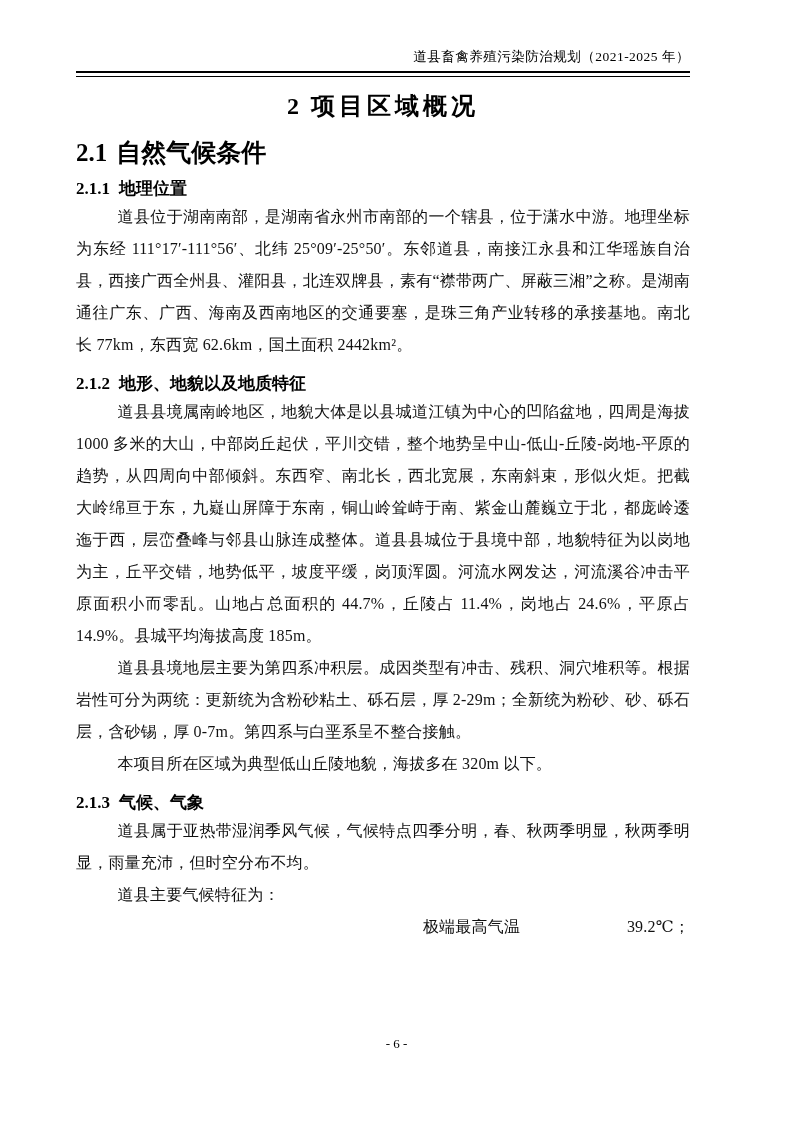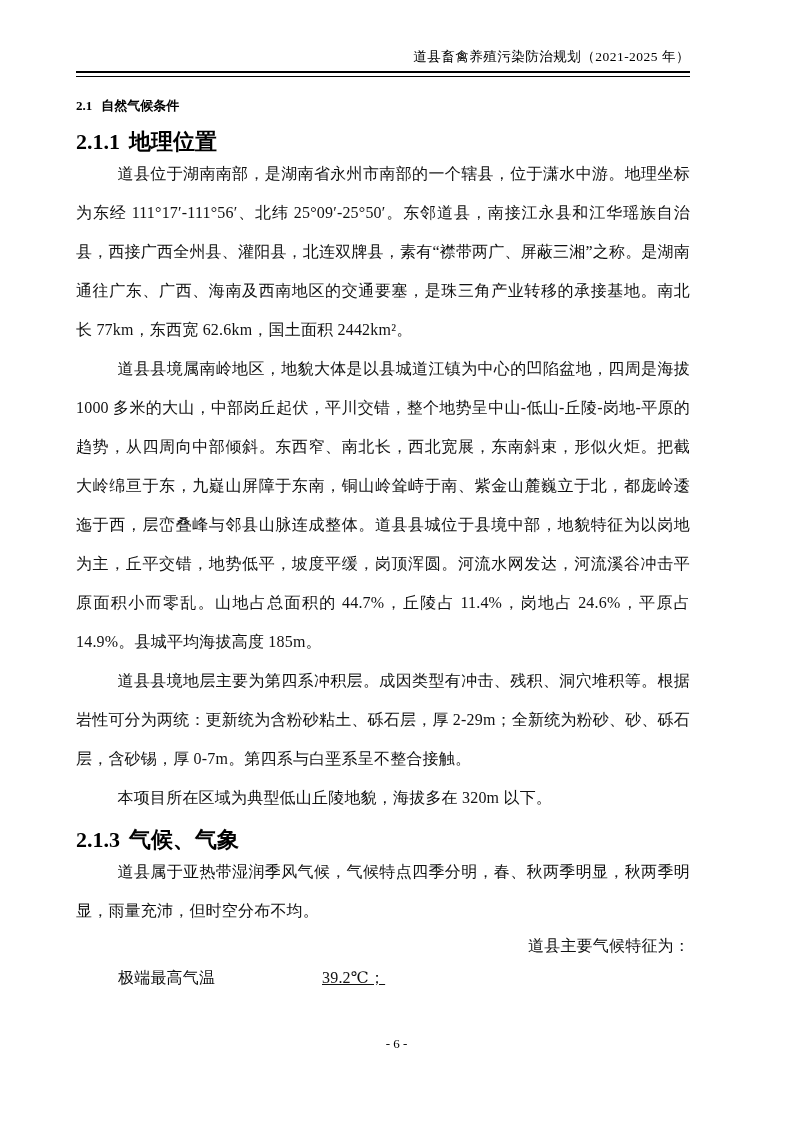--- a/index.html
+++ b/index.html
@@ -45,71 +45,70 @@
     font-family: "Liberation Sans", "DejaVu Sans", sans-serif;
     color: #000000;
   }
   .doc-title .num {
     font-family: "Liberation Serif", serif;
     letter-spacing: 0;
     margin-right: 12px;
   }
   .h2 {
     margin-top: 16px;
-    font-size: 13px;
+    font-size: 25px;
     line-height: 26px;
     font-weight: bold;
     font-family: "Liberation Sans", "DejaVu Sans", sans-serif;
     color: #000000;
   }
   .h3 {
     margin-top: 11px;
-    font-size: 22px;
+    font-size: 17px;
     line-height: 24px;
     font-weight: bold;
     font-family: "Liberation Sans", "DejaVu Sans", sans-serif;
     color: #000000;
   }
   .h2 .num, .h3 .num {
     font-family: "Liberation Serif", serif;
     margin-right: 9px;
   }
   .h3.italic-title .h-title {
   }
   p.body {
     margin: 0;
     font-size: 16px;
-    line-height: 39px;
+    line-height: 32px;
     text-align: justify;
     text-indent: 2.6em;
     letter-spacing: 0.2px;
     color: #111111;
   }
   .clim-intro {
     margin: 0;
     font-size: 16px;
     line-height: 32px;
     text-indent: 2.6em;
     letter-spacing: 0.2px;
-    text-align: right;
   }
   .clim-row {
     display: flex;
     padding-left: 42px;
     font-size: 16px;
     line-height: 32px;
     letter-spacing: 0.2px;
+    justify-content: flex-end;
   }
   .clim-label {
     width: 204px;
     flex: 0 0 auto;
   }
   .clim-value {
     flex: 0 0 auto;
-    text-decoration: underline;
   }
   .doc-footer {
     position: absolute;
     left: 0;
     right: 0;
     top: 1036px;
     text-align: center;
     font-size: 13px;
     color: #000000;
   }
@@ -118,30 +117,36 @@
 <body>
 
 <div class="page">
   <div class="content">
 
     <div class="doc-header">
       <span>道县畜禽养殖污染防治规划（2021-2025 年）</span>
     </div>
     <div class="header-rule"></div>
 
+    <div class="doc-title">
+      <span class="num">2</span><span>项目区域概况</span>
+    </div>
 
     <div class="h2">
       <span class="num">2.1</span><span class="h-title">自然气候条件</span>
     </div>
 
     <div class="h3">
       <span class="num">2.1.1</span><span class="h-title">地理位置</span>
     </div>
     <p class="body">道县位于湖南南部，是湖南省永州市南部的一个辖县，位于潇水中游。地理坐标为东经 111°17′-111°56′、北纬 25°09′-25°50′。东邻道县，南接江永县和江华瑶族自治县，西接广西全州县、灌阳县，北连双牌县，素有“襟带两广、屏蔽三湘”之称。是湖南通往广东、广西、海南及西南地区的交通要塞，是珠三角产业转移的承接基地。南北长 77km，东西宽 62.6km，国土面积 2442km²。</p>
 
+    <div class="h3">
+      <span class="num">2.1.2</span><span class="h-title">地形、地貌以及地质特征</span>
+    </div>
     <p class="body">道县县境属南岭地区，地貌大体是以县城道江镇为中心的凹陷盆地，四周是海拔 1000 多米的大山，中部岗丘起伏，平川交错，整个地势呈中山-低山-丘陵-岗地-平原的趋势，从四周向中部倾斜。东西窄、南北长，西北宽展，东南斜束，形似火炬。把截大岭绵亘于东，九嶷山屏障于东南，铜山岭耸峙于南、紫金山麓巍立于北，都庞岭逶迤于西，层峦叠峰与邻县山脉连成整体。道县县城位于县境中部，地貌特征为以岗地为主，丘平交错，地势低平，坡度平缓，岗顶浑圆。河流水网发达，河流溪谷冲击平原面积小而零乱。山地占总面积的 44.7%，丘陵占 11.4%，岗地占 24.6%，平原占 14.9%。县城平均海拔高度 185m。</p>
     <p class="body">道县县境地层主要为第四系冲积层。成因类型有冲击、残积、洞穴堆积等。根据岩性可分为两统：更新统为含粉砂粘土、砾石层，厚 2-29m；全新统为粉砂、砂、砾石层，含砂锡，厚 0-7m。第四系与白垩系呈不整合接触。</p>
     <p class="body">本项目所在区域为典型低山丘陵地貌，海拔多在 320m 以下。</p>
 
     <div class="h3 italic-title">
       <span class="num">2.1.3</span><span class="h-title">气候、气象</span>
     </div>
     <p class="body">道县属于亚热带湿润季风气候，气候特点四季分明，春、秋两季明显，秋两季明显，雨量充沛，但时空分布不均。</p>
     <p class="clim-intro">道县主要气候特征为：</p>
     <div class="clim-row">

